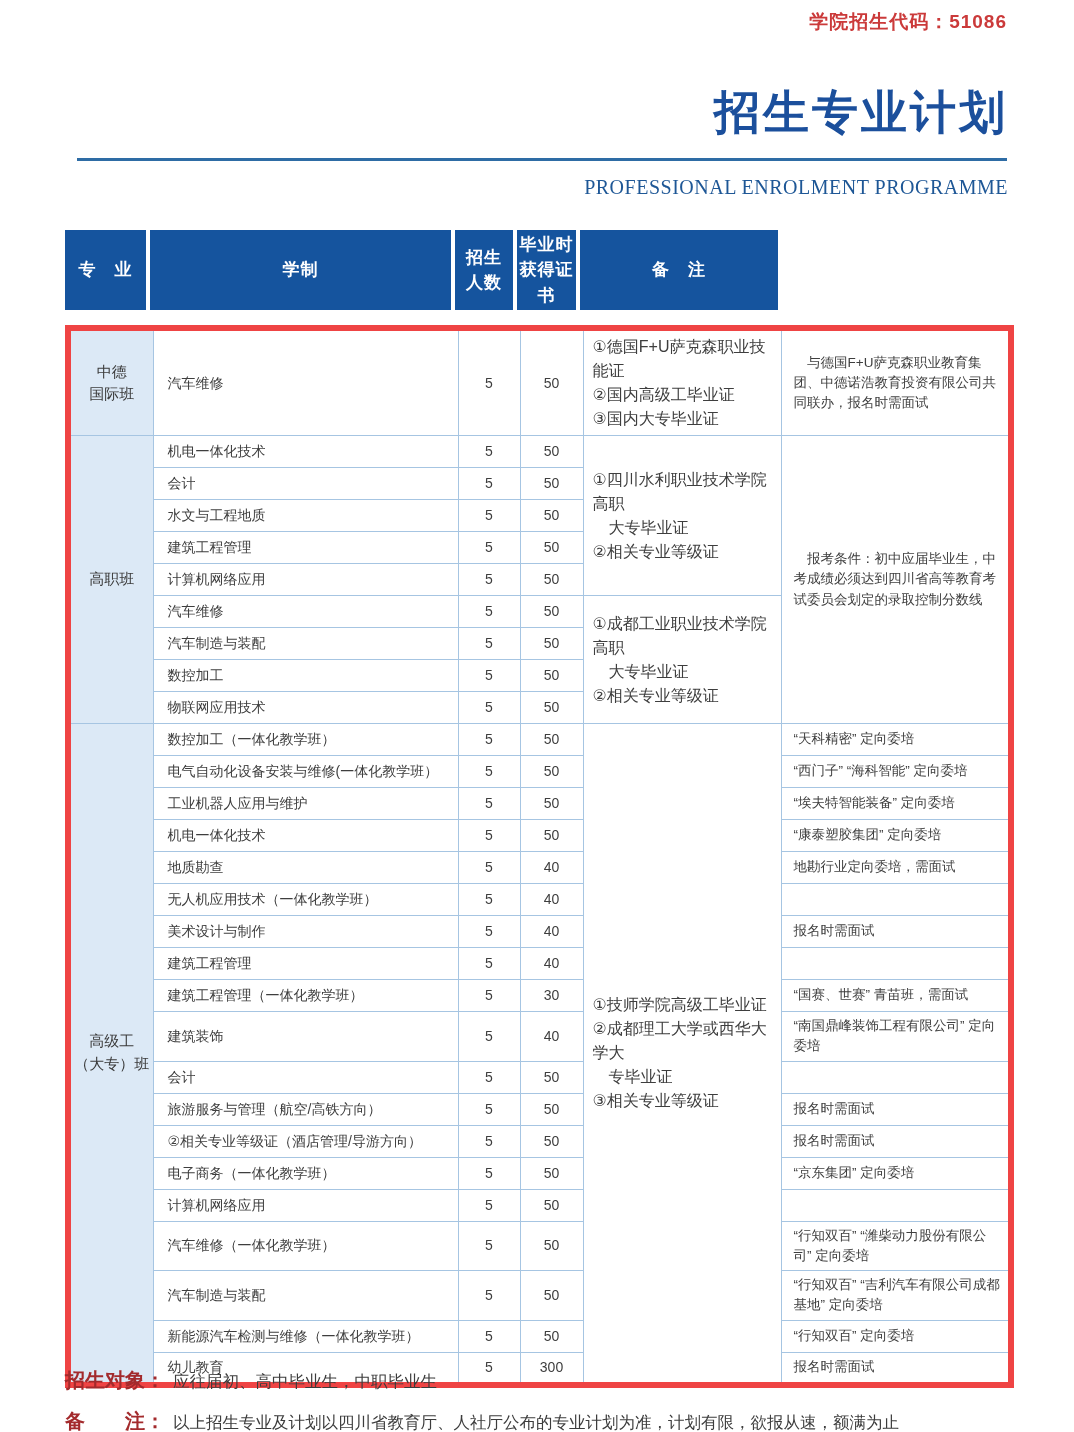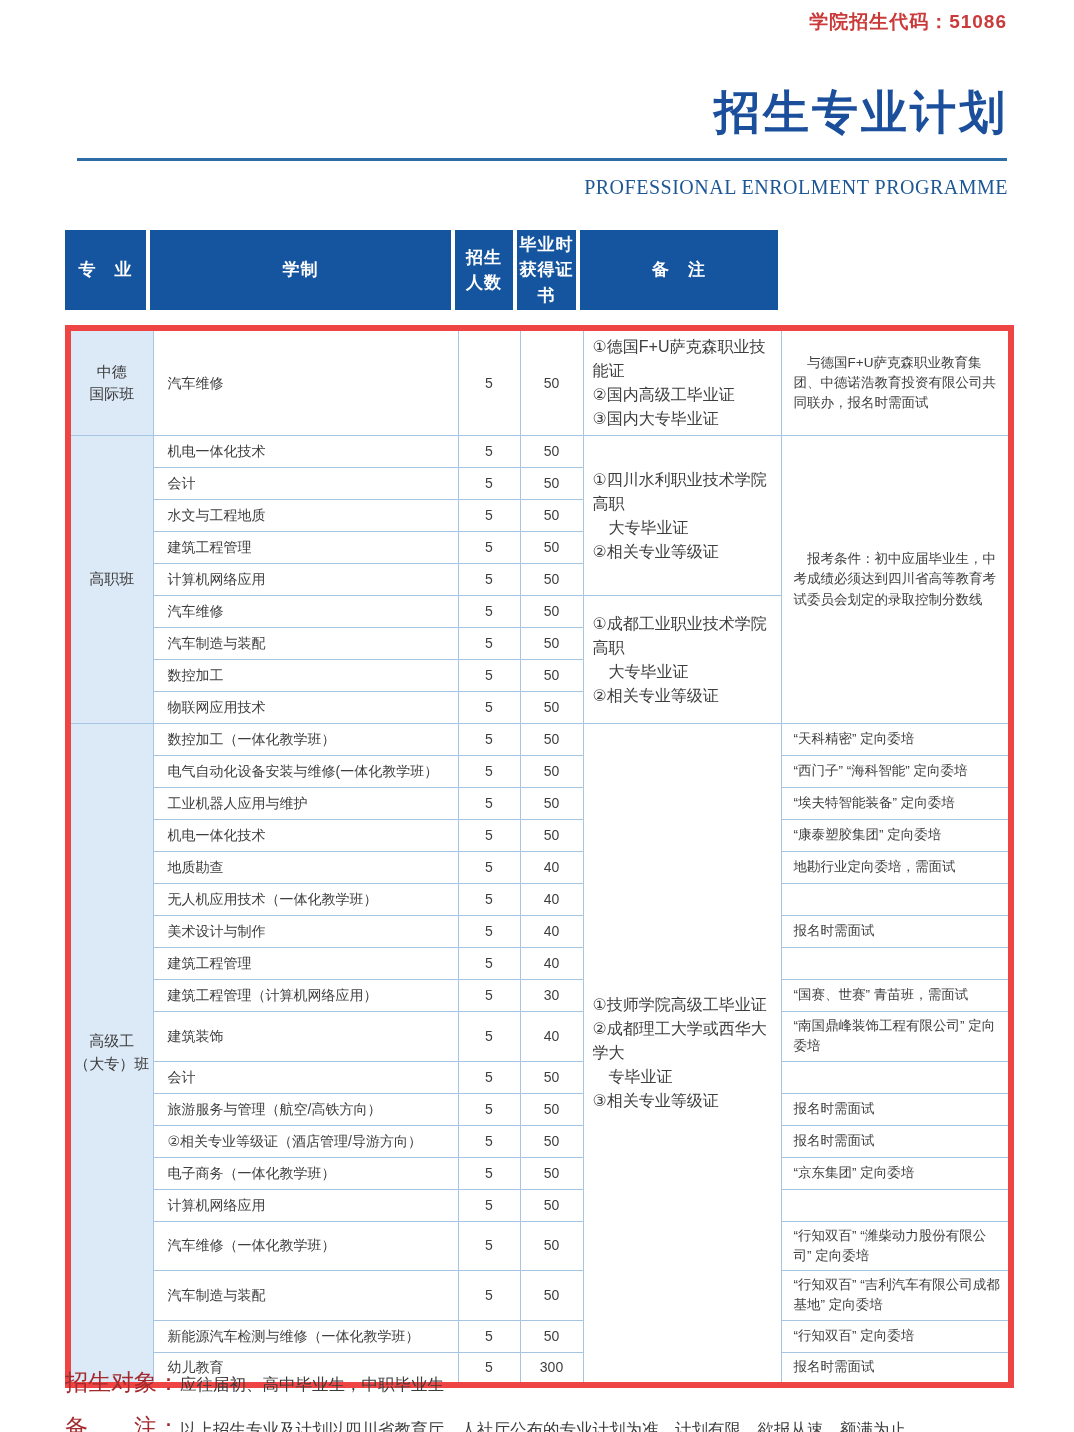--- a/index.html
+++ b/index.html
@@ -66,21 +66,21 @@
   .col-1{padding-left:14px;}
   .col-2,.col-3{text-align:center;}
   .col-4{font-size:16px;padding:4px 5px 4px 9px;}
   .col-5{font-size:13.5px;padding:4px 5px 4px 12px;}
   .ind{text-indent:1em;}
   .r76{height:76px;}
 
   
   .footer{position:absolute;left:65px;top:1366px;width:945px;}
   .fline{margin:0 0 13px 0;font-size:16.5px;line-height:1.4;}
-  .flabel{color:#a32a2c;font-weight:normal;margin-right:0;font-size:23px;}
+  .flabel{color:#a32a2c;font-weight:bold;margin-right:8px;font-size:20px;}
   .ftext{color:#3c3c3c;}
 </style>
 </head>
 <body>
 
 <div class="page">
 
   <div class="code">学院招生代码：51086</div>
 
   <h1 class="title">招生专业计划</h1>
@@ -220,21 +220,21 @@
             <td class="col-3">40</td>
             <td class="col-5">报名时需面试</td>
           </tr>
           <tr>
             <td class="col-1">建筑工程管理</td>
             <td class="col-2">5</td>
             <td class="col-3">40</td>
             <td class="col-5"></td>
           </tr>
           <tr>
-            <td class="col-1">建筑工程管理（计算机网络应用）</td>
+            <td class="col-1">建筑工程管理（一体化教学班）</td>
             <td class="col-2">5</td>
             <td class="col-3">30</td>
             <td class="col-5">“国赛、世赛” 青苗班，需面试</td>
           </tr>
           <tr>
             <td class="col-1">建筑装饰</td>
             <td class="col-2">5</td>
             <td class="col-3">40</td>
             <td class="col-5">“南国鼎峰装饰工程有限公司” 定向委培</td>
           </tr>

